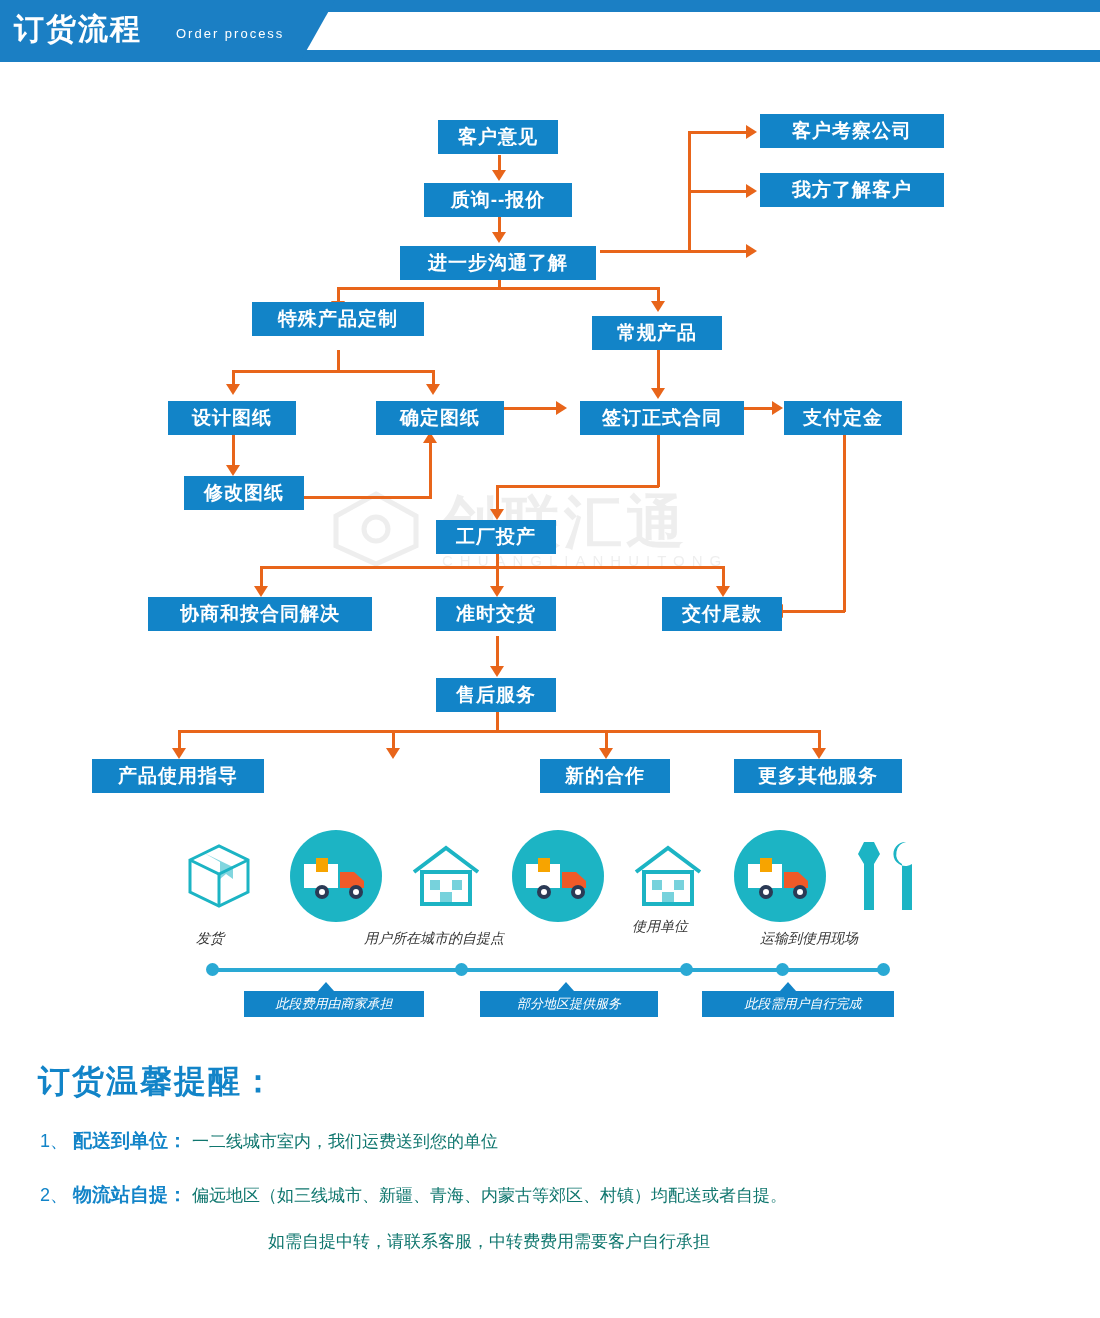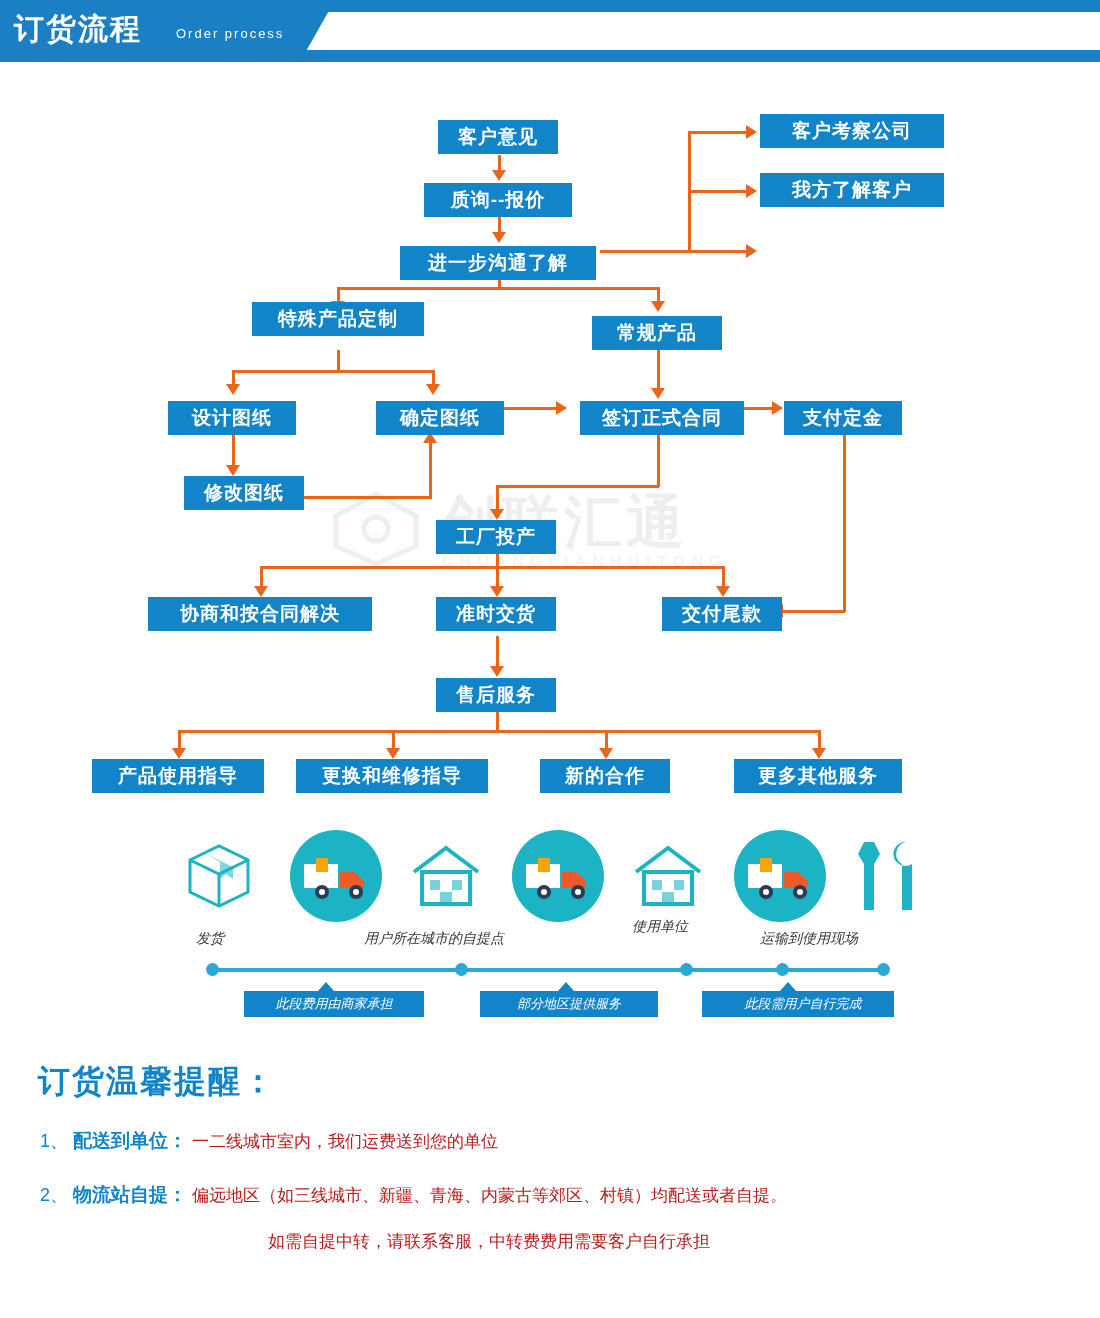--- a/index.html
+++ b/index.html
@@ -66,21 +66,21 @@
   .tag-arrow{position:absolute;width:0;height:0;border-left:8px solid transparent;border-right:8px solid transparent;border-bottom:9px solid #1284c8;}
 
   
   #notes{position:absolute;left:0;top:1050px;width:1100px;height:268px;}
   #notes .heading{
     position:absolute;left:38px;top:10px;color:#1284c8;font-size:32px;font-weight:bold;letter-spacing:2px;
   }
   .note-row{position:absolute;font-size:18px;color:#1284c8;white-space:nowrap;}
   .note-num{color:#1284c8;font-size:18px;}
   .note-key{color:#1284c8;font-weight:bold;font-size:19px;}
-  .note-val{color:#b91c1c;font-size:17px;font-weight:normal;}
+  .note-val{color:#0f766e;font-size:17px;font-weight:normal;}
 </style>
 </head>
 <body>
 
 <div id="header">
   <div class="band"></div>
   <div class="bandlow"></div>
   <div class="plate"></div>
   <div class="plate-tail"></div>
   <div class="title-cn">订货流程</div>
@@ -194,21 +194,20 @@
 
   <div class="node" style="left:436px;top:458px;width:120px;">工厂投产</div>
 
   <div class="node" style="left:148px;top:535px;width:224px;">协商和按合同解决</div>
   <div class="node" style="left:436px;top:535px;width:120px;">准时交货</div>
   <div class="node" style="left:662px;top:535px;width:120px;">交付尾款</div>
 
   <div class="node" style="left:436px;top:616px;width:120px;">售后服务</div>
 
   <div class="node" style="left:92px;top:697px;width:172px;">产品使用指导</div>
-  <div class="node" style="left:296px;top:697px;width:192px;">更换和维修指导</div>
   <div class="node" style="left:540px;top:697px;width:130px;">新的合作</div>
   <div class="node" style="left:734px;top:697px;width:168px;">更多其他服务</div>
 </div>
 
 <div id="delivery">
 
   <svg class="ic" style="left:182px;top:20px;" width="74" height="72" viewBox="0 0 74 72">
     <path d="M8 20 L37 6 L66 20 L66 52 L37 66 L8 52 Z" fill="none" stroke="#1cb4c4" stroke-width="3"></path>
     <path d="M8 20 L37 34 L66 20" fill="none" stroke="#1cb4c4" stroke-width="3"></path>
     <path d="M37 34 L37 66" fill="none" stroke="#1cb4c4" stroke-width="3"></path>

